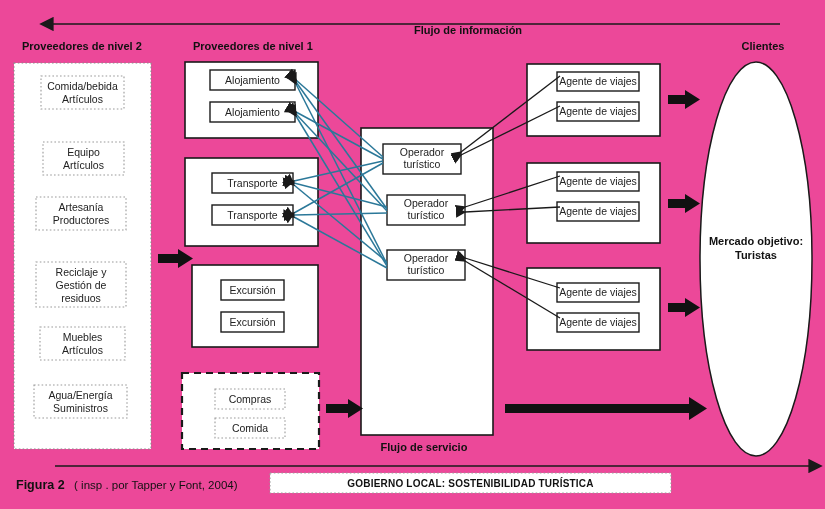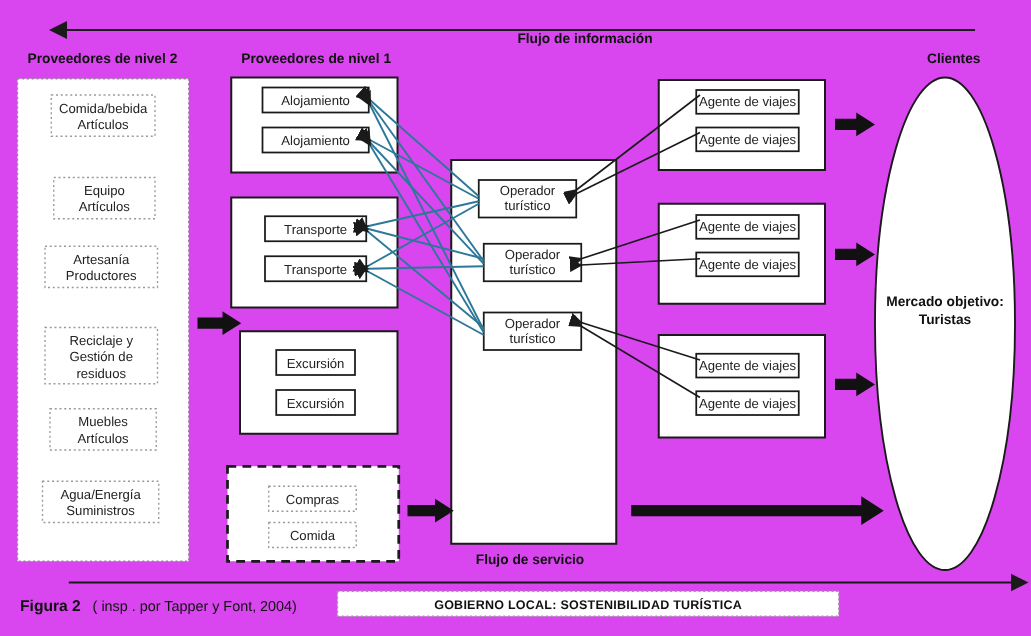--- a/index.html
+++ b/index.html
@@ -1,19 +1,19 @@
 <!DOCTYPE html>
 <html><head>
 <meta charset="utf-8">
 <style>
   html,body{margin:0;padding:0;background:#ffffff;}
   body{width:825px;height:509px;overflow:hidden;
        font-family:"Liberation Sans","DejaVu Sans",sans-serif;
        color:#1a1a1a;}
-  #stage{position:relative;width:825px;height:509px;background:#d946ef;}
+  #stage{position:relative;width:825px;height:509px;background:#ec4899;}
   svg{position:absolute;left:0;top:0;width:825px;height:509px;}
 
   .hdr{font-size:11px;font-weight:bold;fill:#111;}
   .boxtxt{font-size:10.5px;fill:#222;}
   .flowlbl{font-size:11px;font-weight:bold;fill:#111;}
   .govtxt{font-size:10px;font-weight:bold;fill:#111;letter-spacing:.2px;}
   .markettxt{font-size:11px;font-weight:bold;fill:#111;}
   .capbold{font-size:12.5px;font-weight:bold;fill:#111;}
   .capreg{font-size:11.5px;fill:#111;}
 

